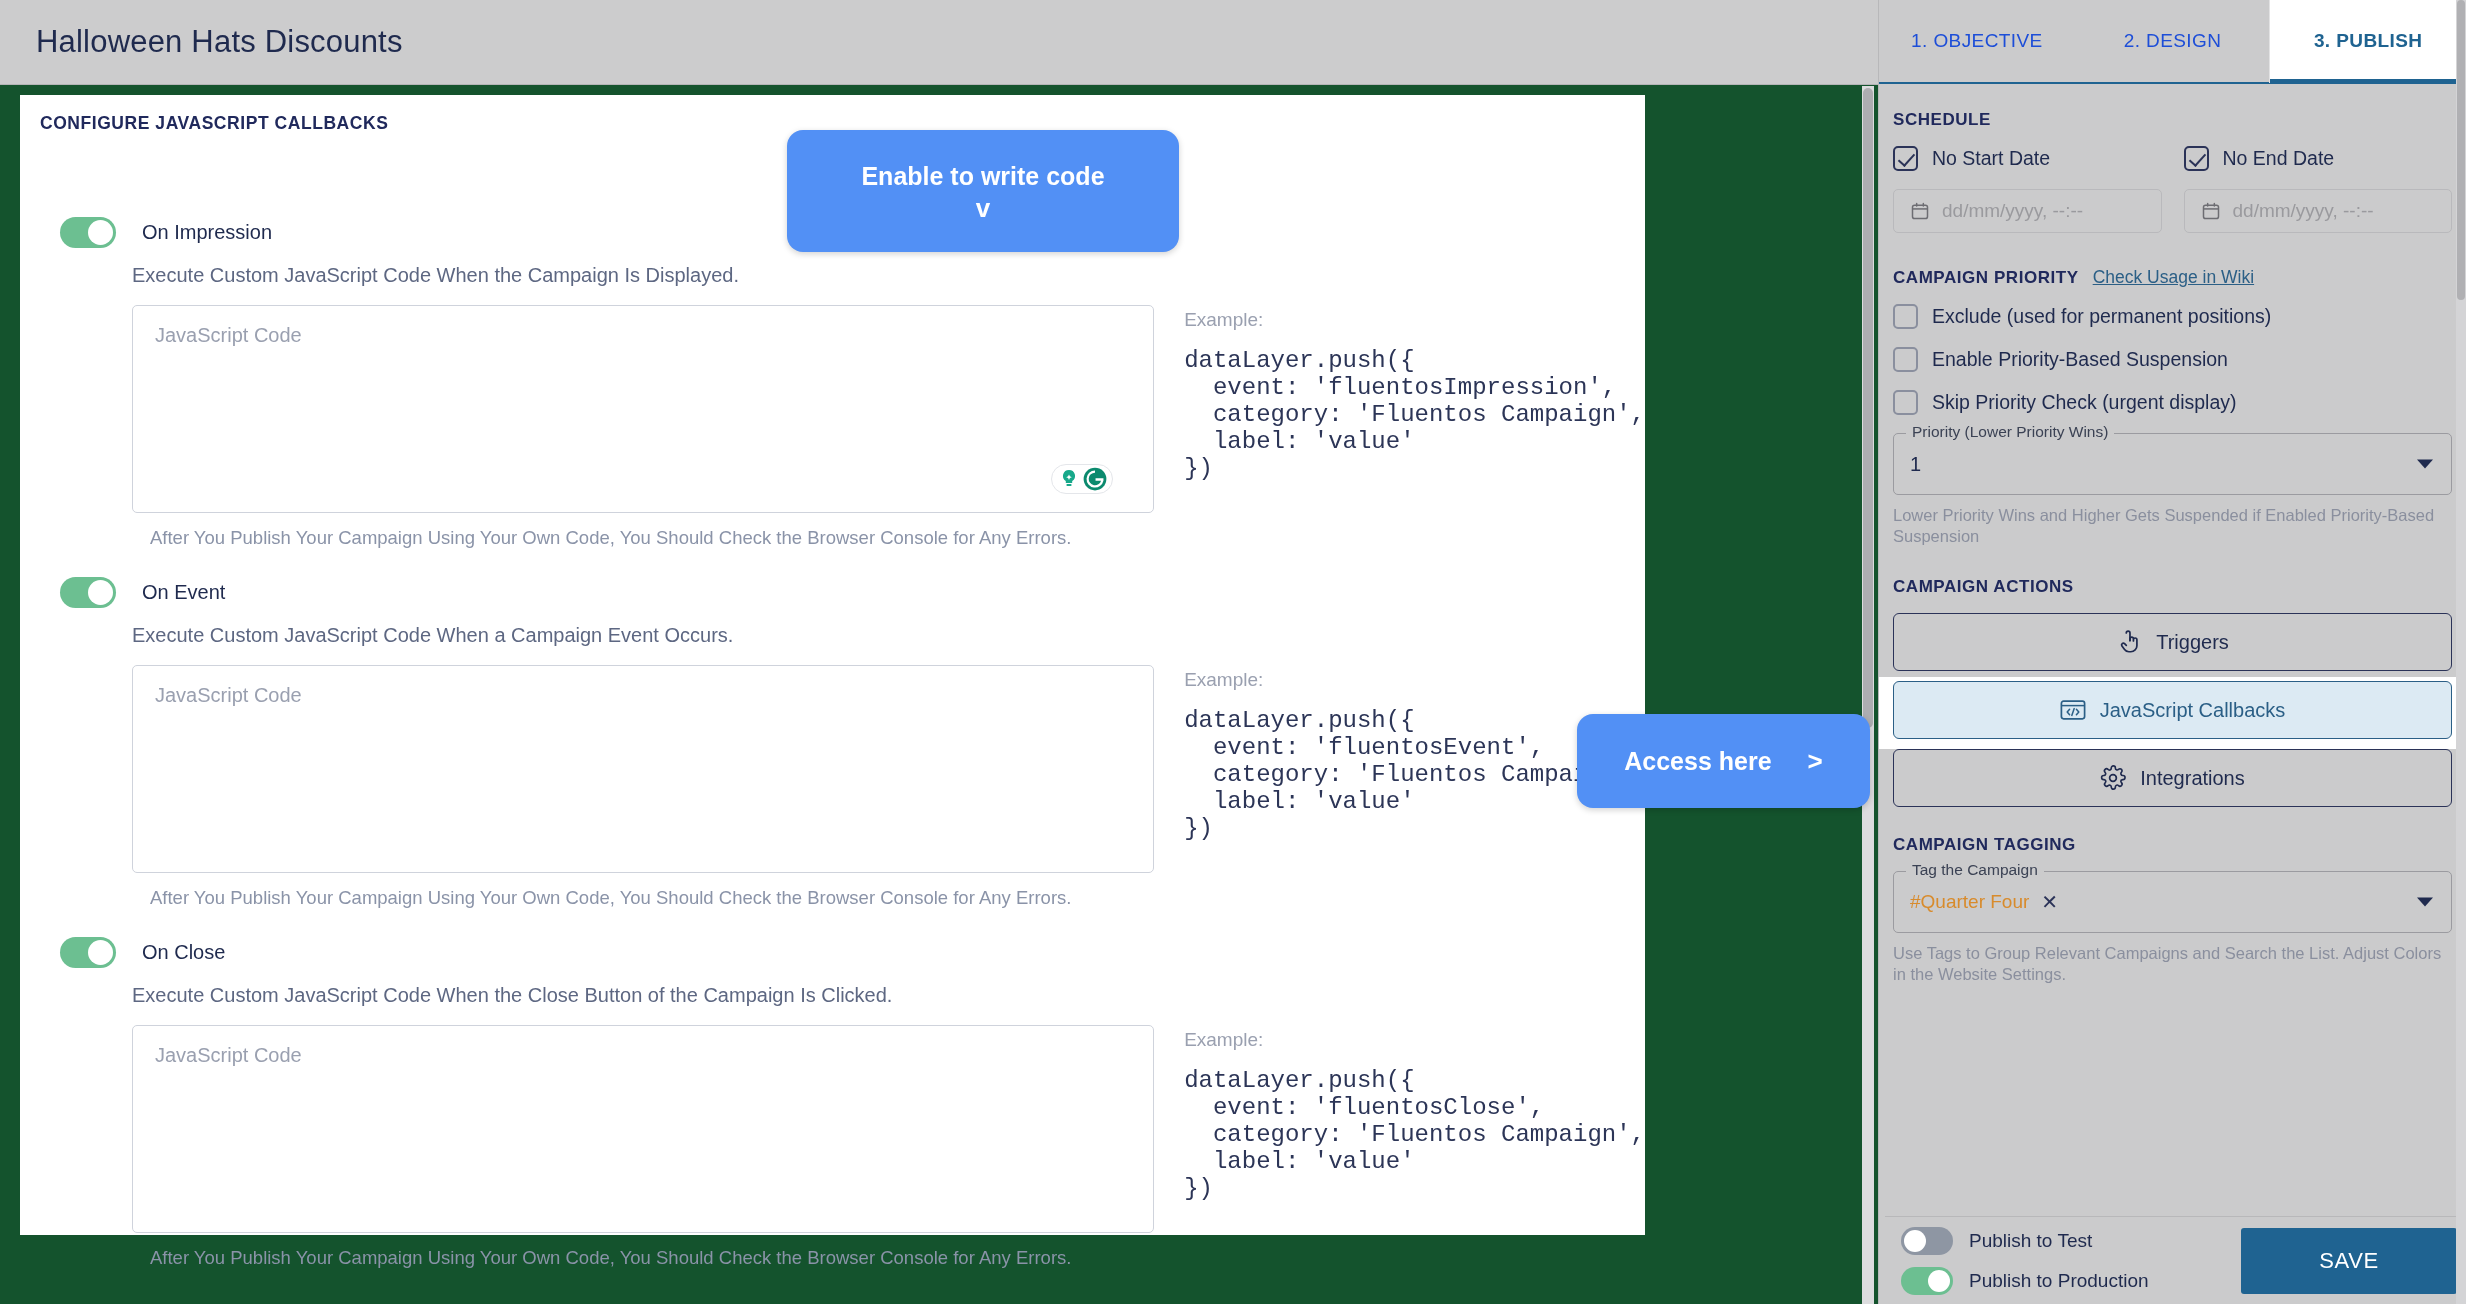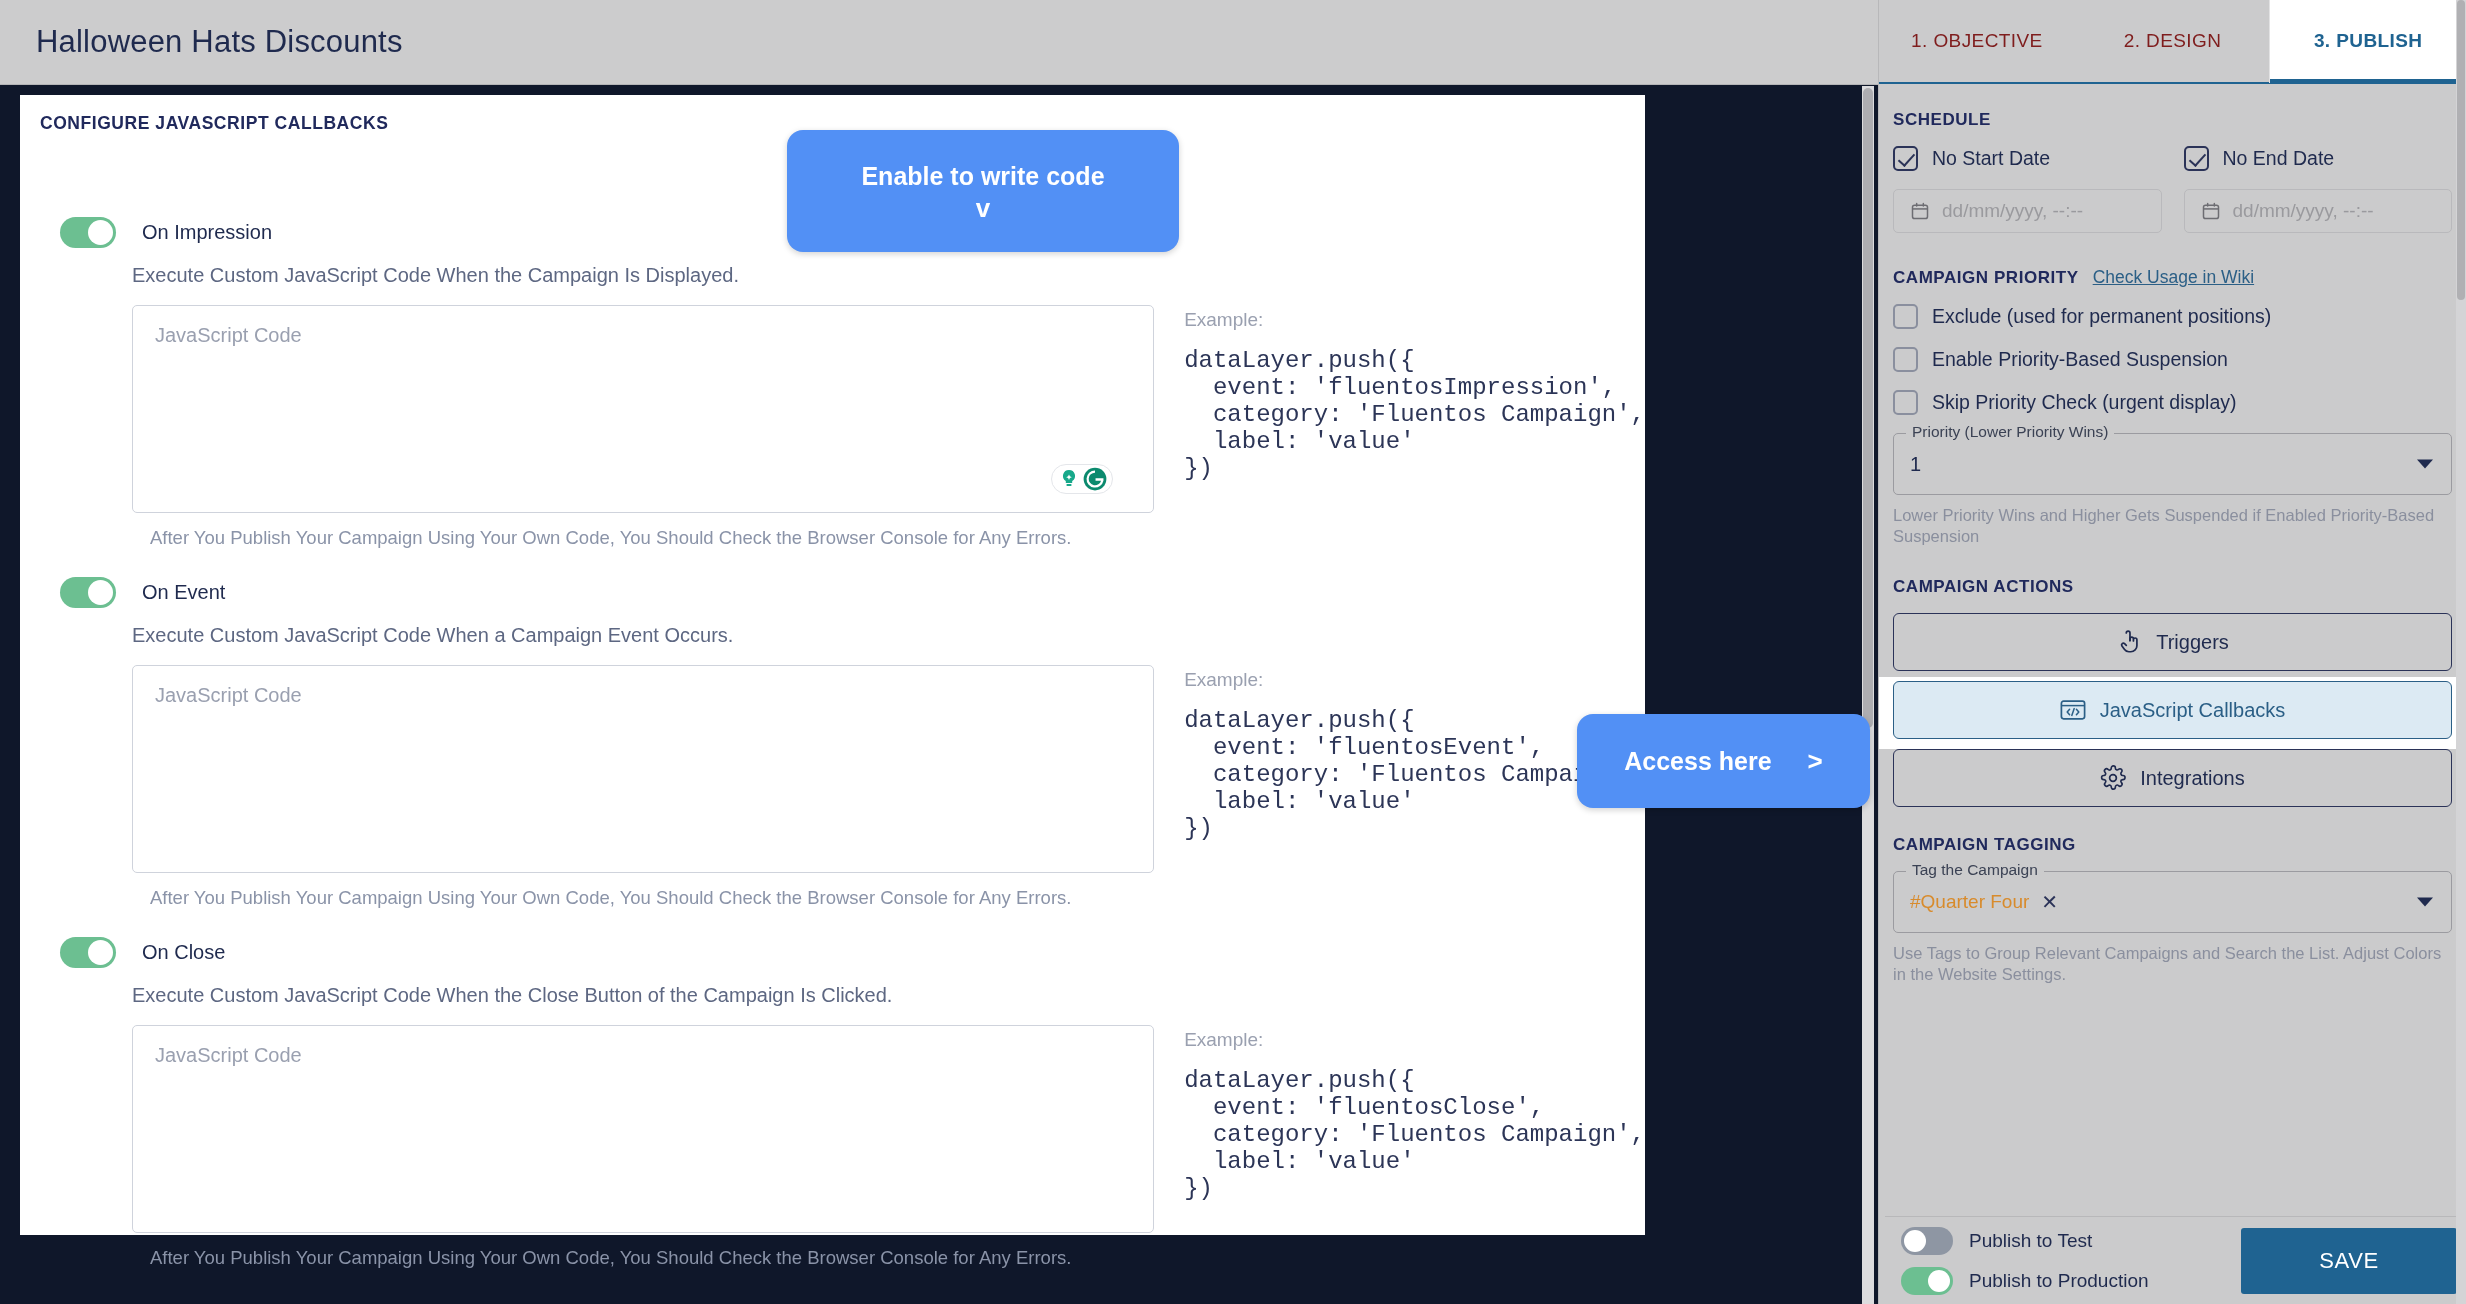--- a/index.html
+++ b/index.html
@@ -8,21 +8,21 @@
     font-family: "Liberation Sans", sans-serif;
     background: #c9c9ca;
     overflow: hidden;
   }
   #root { position: relative; width: 2466px; height: 1304px; }
 
   
   .main-area {
     position: absolute; left: 0; top: 0;
     width: 1878px; height: 1304px;
-    background: #0f172a;
+    background: #14532d;
   }
   .page-header {
     position: absolute; left: 0; top: 0;
     width: 1878px; height: 85px;
     background: #cccccd;
     border-bottom: 1px solid #b4b4b6;
     display: flex; align-items: center;
   }
   .page-title {
     margin-left: 36px;
@@ -106,21 +106,21 @@
     background: #cbcbcc;
     border-left: 1px solid #b8b8ba;
   }
   .tabs {
     position: relative; height: 84px; display: flex;
     align-items: stretch;
     border-bottom: 2px solid #1f6391;
   }
   .tab {
     flex: 1; display: flex; align-items: center; justify-content: center;
-    font-size: 19px; color: #7f1d1d; letter-spacing: .4px;
+    font-size: 19px; color: #1d4ed8; letter-spacing: .4px;
     cursor: pointer;
   }
   .tab.active {
     background: #ffffff; color: #1f6391; font-weight: 700;
     box-shadow: 0 0 0 1px #e3e3e4;
   }
   .tab.active::after {
     content: ""; position: absolute; bottom: -2px; right: 0;
     width: 33.33%; height: 5px; background: #1f6391;
   }

